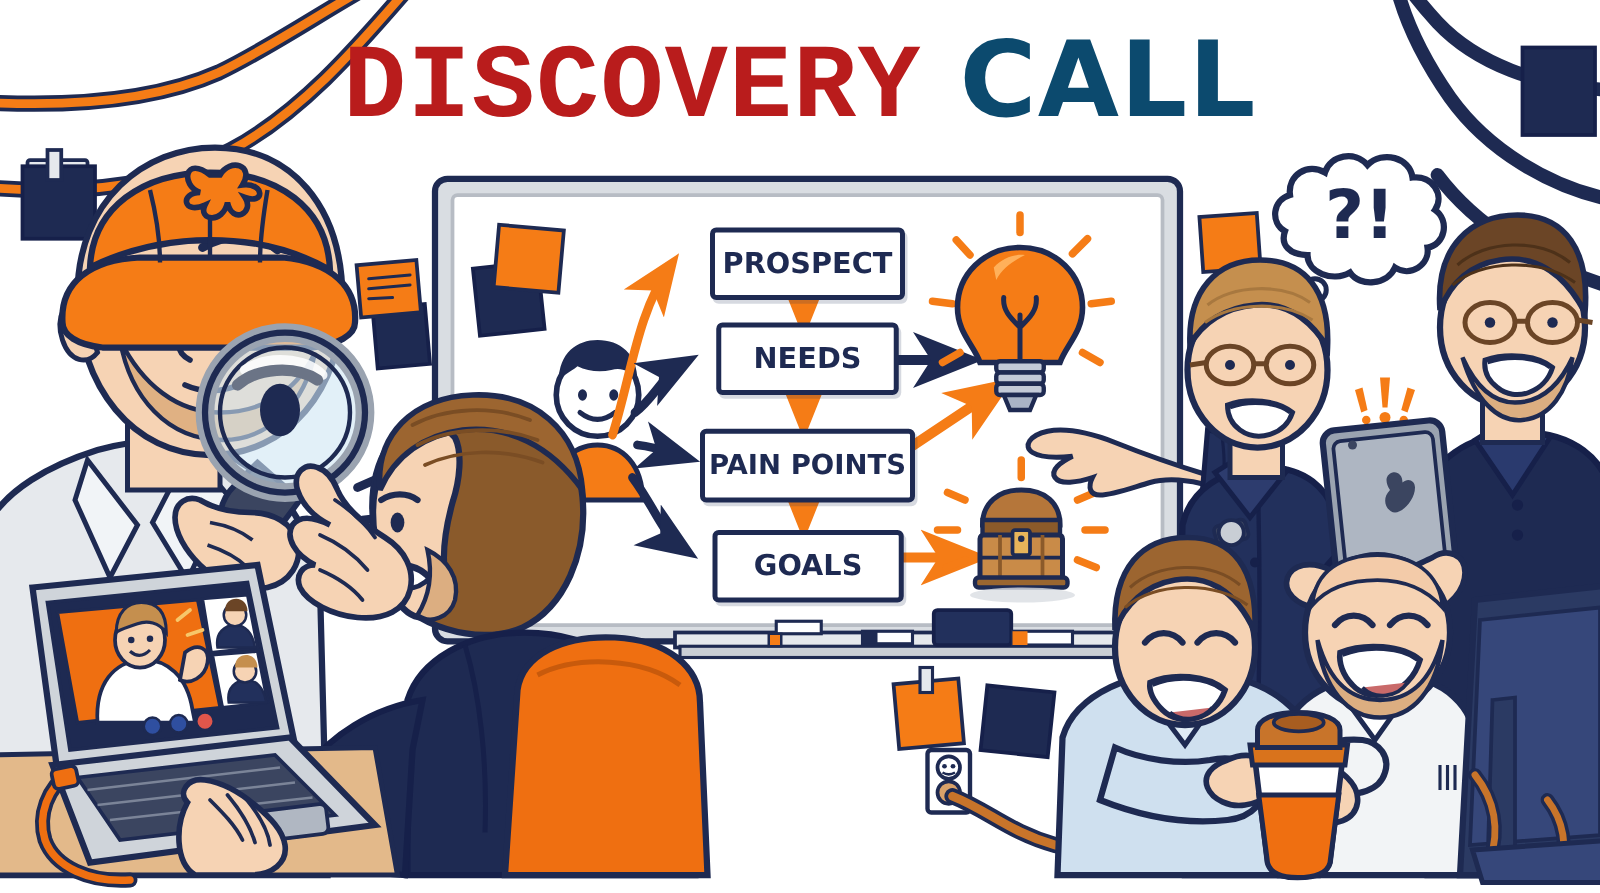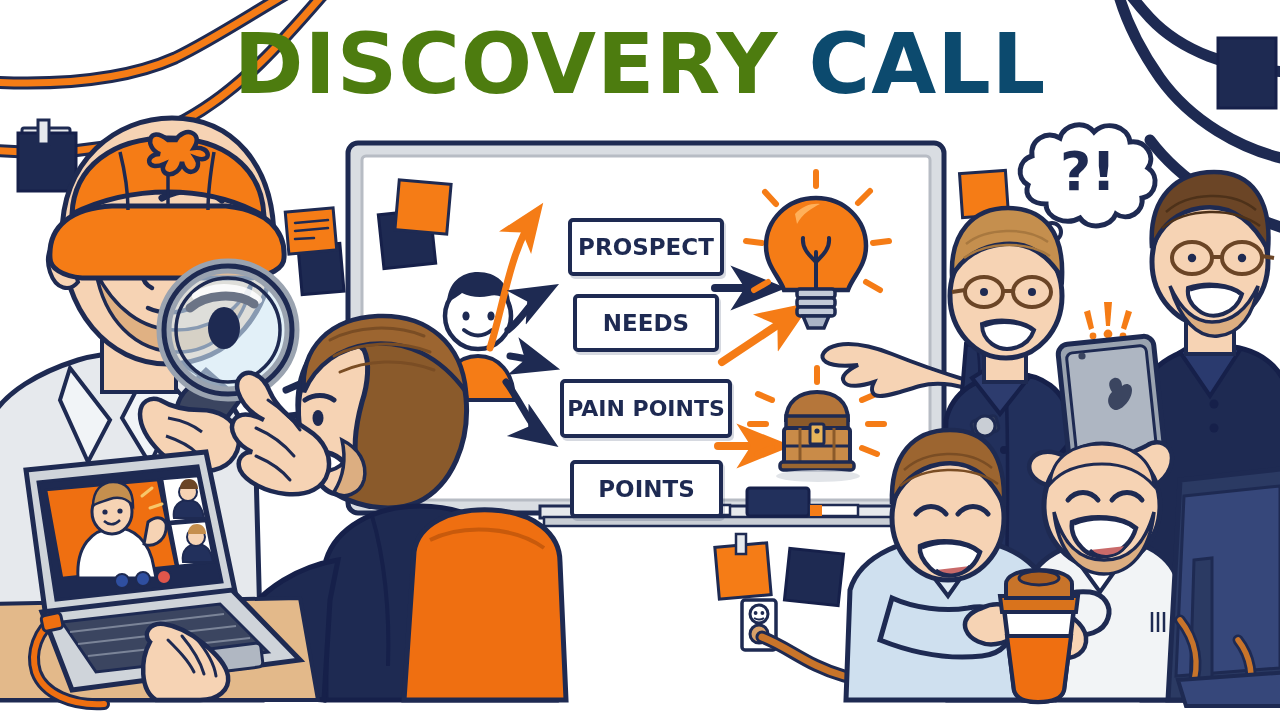--- a/index.html
+++ b/index.html
@@ -7,29 +7,28 @@
   body{font-family:"Liberation Sans",sans-serif;}
   #scene{position:relative;width:1280px;height:714px;background:#ffffff;overflow:hidden;}
   #scene svg.layer{position:absolute;left:0;top:0;width:1280px;height:714px;}
   
   #title{
     position:absolute;left:0;top:22px;width:1280px;text-align:center;
     font-family:"DejaVu Sans","Liberation Sans",sans-serif;
     font-weight:bold;font-size:84px;letter-spacing:1px;line-height:1;
     white-space:nowrap;
   }
-  #title .w1{color:#4d7c0f;}
+  #title .w1{color:#b91c1c;font-family:Liberation Mono, monospace;}
   #title .w2{color:#0c4a6e;}
   
   .flowbox{
     position:absolute;background:#ffffff;border:4px solid #1e2a52;border-radius:5px;
     color:#1e2a52;font-family:"DejaVu Sans","Liberation Sans",sans-serif;font-weight:bold;
     display:flex;align-items:center;justify-content:center;
     box-shadow:2px 3px 0 rgba(30,42,82,.18);
-    margin-top:36px;
   }
   .flowbox span{display:block;}
 </style>
 </head>
 <body>
 
 <div id="scene">
 
   <svg class="layer" viewBox="0 0 1280 714">
 
@@ -173,21 +172,21 @@
   <div class="flowbox" style="left:568px;top:182px;width:148px;height:50px;font-size:23px;">
     <span>PROSPECT</span>
   </div>
   <div class="flowbox" style="left:573px;top:258px;width:138px;height:50px;font-size:23px;">
     <span>NEEDS</span>
   </div>
   <div class="flowbox" style="left:560px;top:343px;width:164px;height:51px;font-size:22px;text-align:right;">
     <span>PAIN POINTS</span>
   </div>
   <div class="flowbox" style="left:570px;top:424px;width:145px;height:50px;font-size:23px;">
-    <span>POINTS</span>
+    <span>GOALS</span>
   </div>
 
   <svg class="layer" viewBox="0 0 1280 714">
 
     <g>
       <rect x="717" y="545" width="52" height="52" fill="#f57c16" stroke="#1e2a52" stroke-width="3" transform="rotate(-5 743 571)"></rect>
       <rect x="736" y="534" width="10" height="20" fill="#e6e9ed" stroke="#1e2a52" stroke-width="2.5"></rect>
     </g>
     <rect x="787" y="551" width="54" height="52" fill="#1e2a52" stroke="#16204a" stroke-width="3" transform="rotate(6 814 577)"></rect>
 

